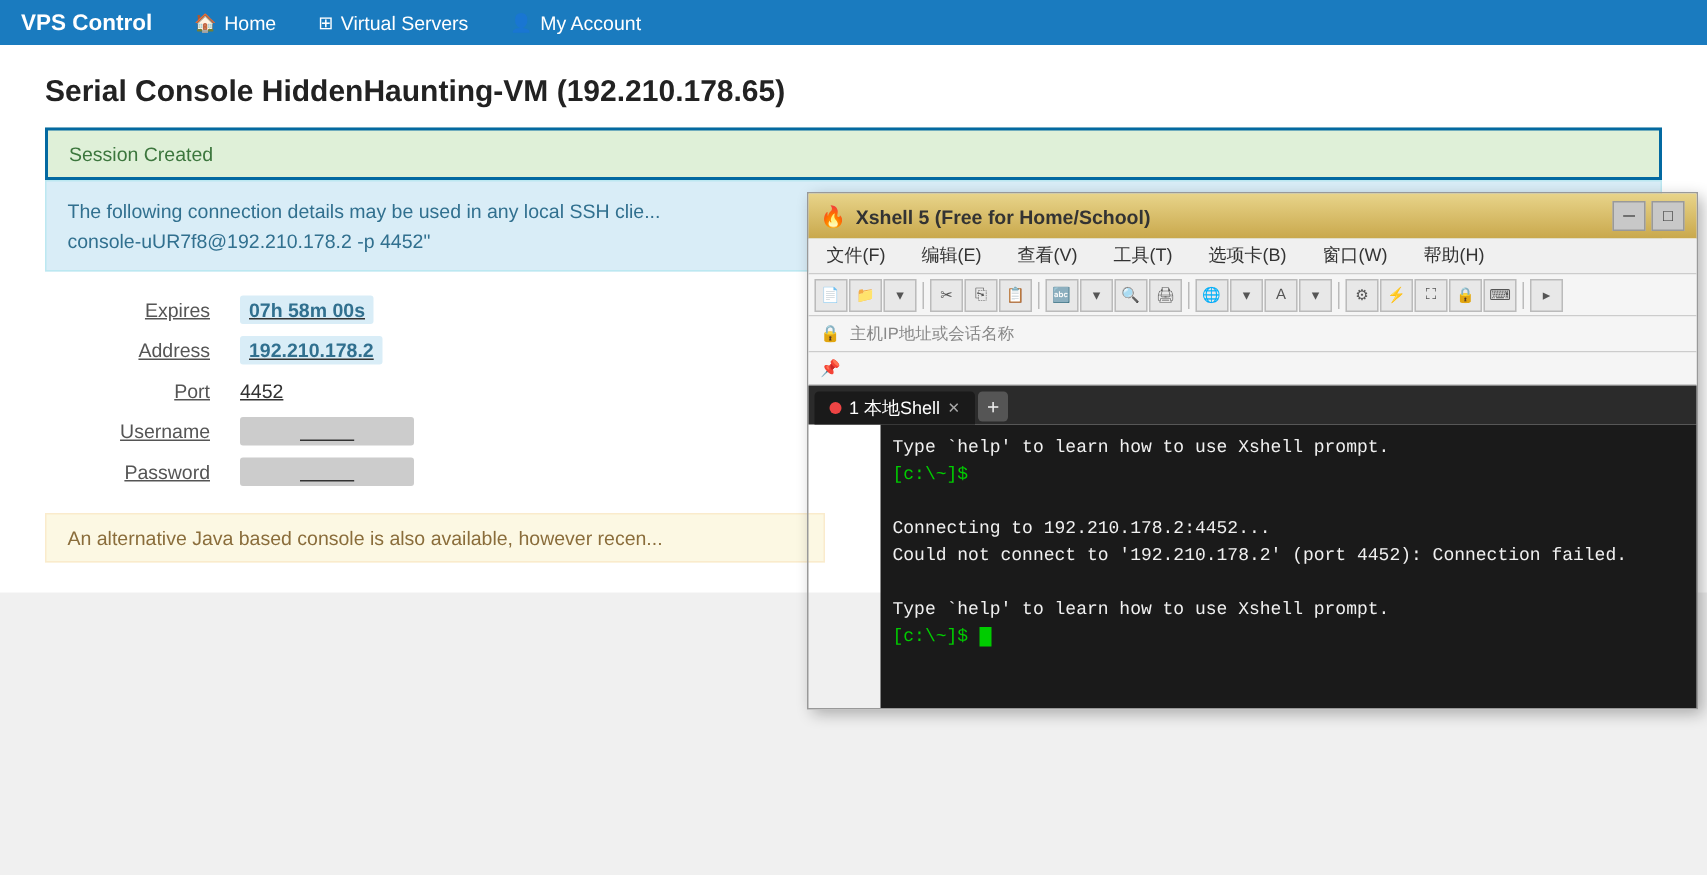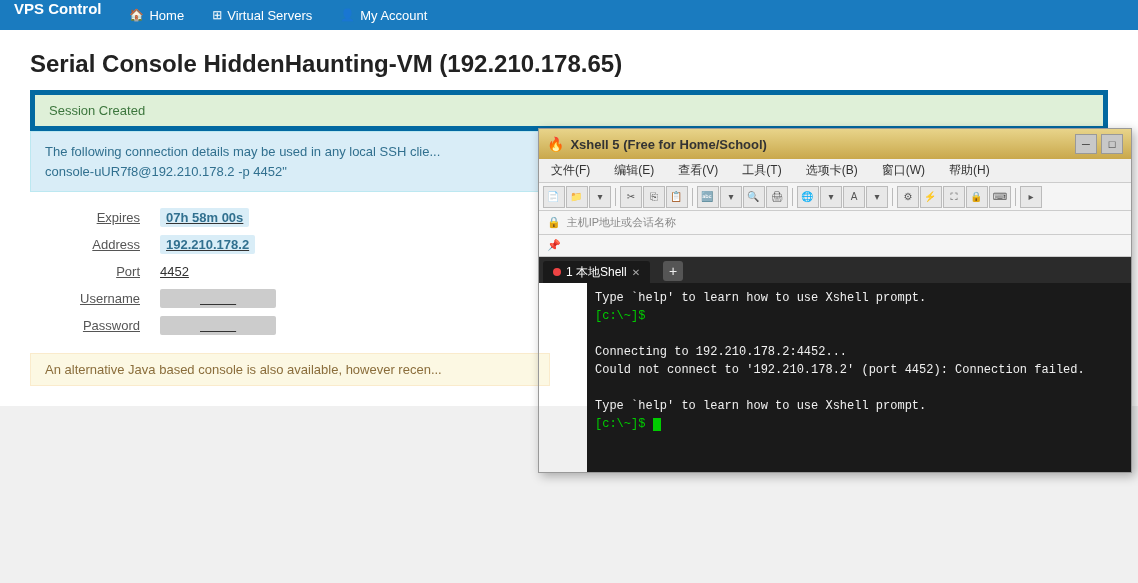--- a/index.html
+++ b/index.html
@@ -4,20 +4,21 @@
   <style>
     * { margin: 0; padding: 0; box-sizing: border-box; }
     body { font-family: Arial, sans-serif; font-size: 14px; background: #f0f0f0; width: 1138px; height: 583px; overflow: hidden; position: relative; }
 
     
     #navbar {
       background: #1a7bbf;
       color: white;
       height: 30px;
       display: flex;
+      align-items: center;
       padding: 0 10px;
       gap: 0;
     }
     #navbar .brand {
       font-weight: bold;
       font-size: 15px;
       color: white;
       padding: 0 14px 0 4px;
     }
     #navbar .nav-item {
@@ -27,26 +28,26 @@
       color: white;
       padding: 0 14px;
       font-size: 13px;
       cursor: pointer;
       height: 30px;
     }
     .nav-icon { font-size: 12px; }
 
     
     #main { background: white; padding: 20px 30px; }
-    #page-title { font-size: 24px; font-weight: bold; color: #222; margin-bottom: 12px; }
+    #page-title { font-size: 20px; font-weight: bold; color: #222; margin-bottom: 12px; }
 
     
     .session-banner {
       background: #dff0d8;
-      border: 5px solid #0369a1;
+      border: 2px solid #0369a1;
       color: #3c763d;
       padding: 8px 14px;
       margin-bottom: 0;
       font-size: 13px;
     }
 
     
     .info-box {
       background: #d9edf7;
       border: 1px solid #bce8f1;
@@ -221,21 +222,21 @@
       color: #888;
       gap: 6px;
     }
 
     .xshell-tabs {
       background: #2b2b2b;
       height: 26px;
       display: flex;
       align-items: flex-end;
       padding: 0 4px;
-      gap: 13px;
+      gap: 2px;
     }
     .xshell-tab {
       background: #444;
       color: #eee;
       font-size: 12px;
       padding: 3px 10px;
       border-radius: 3px 3px 0 0;
       display: flex;
       align-items: center;
       gap: 5px;

